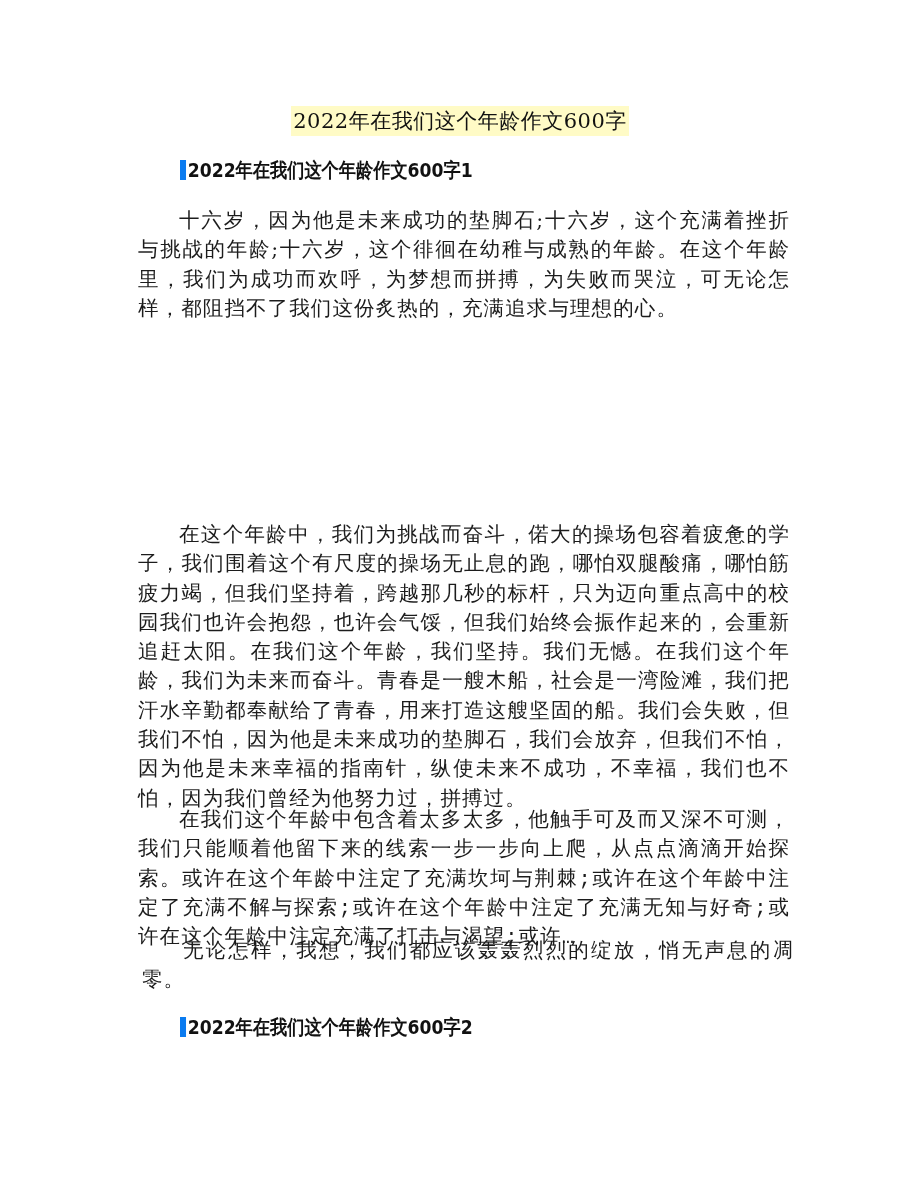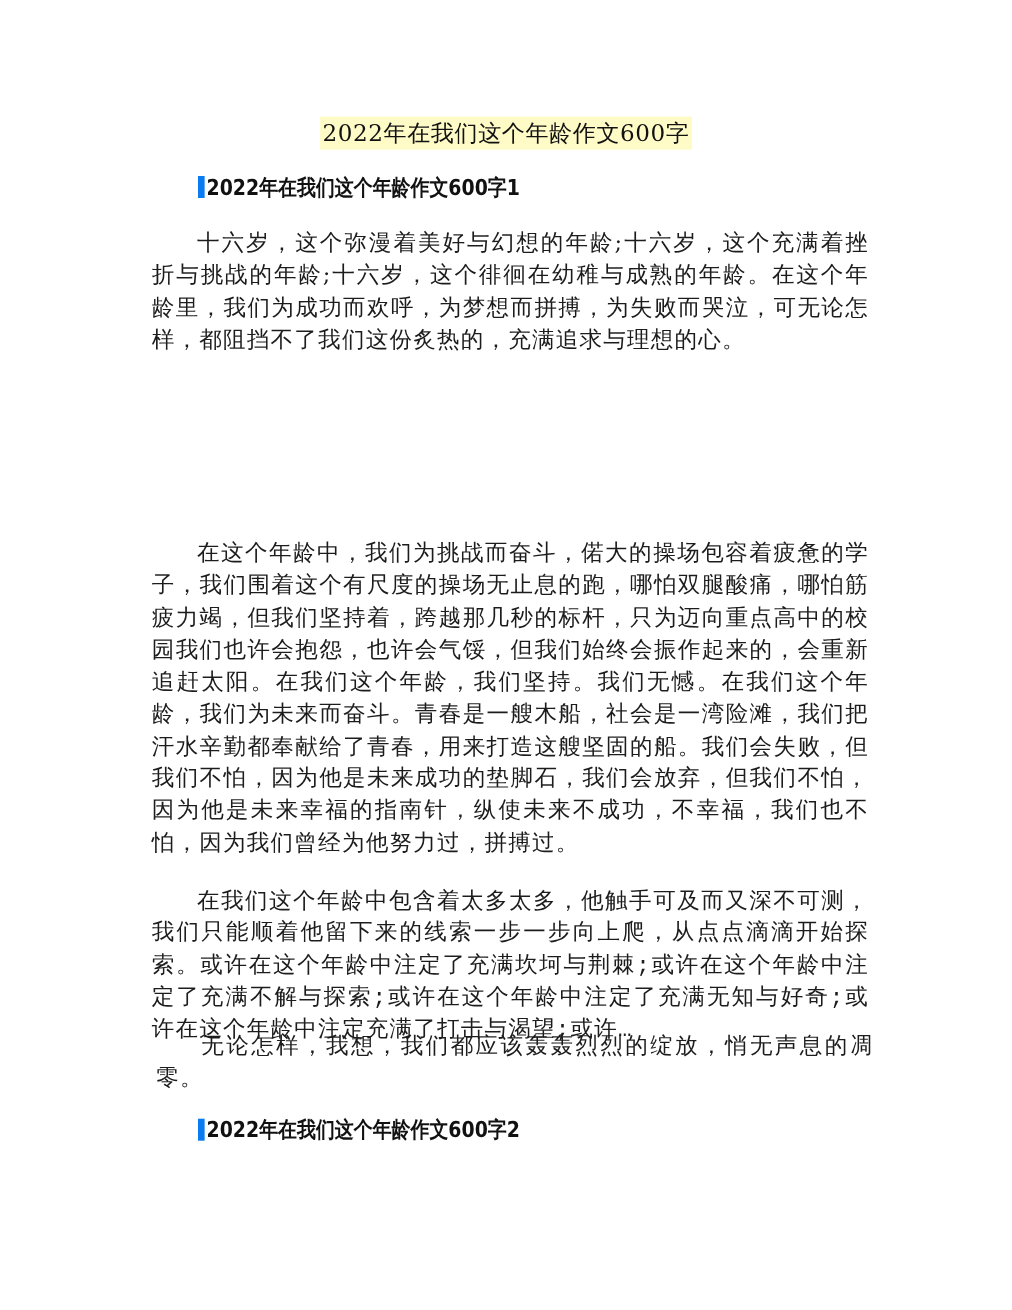--- a/index.html
+++ b/index.html
@@ -78,24 +78,24 @@
 
   <div class="doc-title-wrap">
     <span class="doc-title">2022年在我们这个年龄作文600字</span>
   </div>
 
   <div class="section-heading" style="top:156px;">
     <span class="heading-bar"></span>
     <span>2022年在我们这个年龄作文600字1</span>
   </div>
 
-  <p class="paragraph" style="top:206px; margin:0;">十六岁，这个弥漫着美好与幻想的年龄;十六岁，这个充满着挫折与挑战的年龄;十六岁，这个徘徊在幼稚与成熟的年龄。在这个年龄里，我们为成功而欢呼，为梦想而拼搏，为失败而哭泣，可无论怎样，都阻挡不了我们这份炙热的，充满追求与理想的心。</p>
+  <p class="paragraph" style="top:206px; margin:0;">十六岁，因为他是未来成功的垫脚石;十六岁，这个充满着挫折与挑战的年龄;十六岁，这个徘徊在幼稚与成熟的年龄。在这个年龄里，我们为成功而欢呼，为梦想而拼搏，为失败而哭泣，可无论怎样，都阻挡不了我们这份炙热的，充满追求与理想的心。</p>
 
 
-  <p class="paragraph" style="top:488px; margin:0;">在这个年龄中，我们为挑战而奋斗，偌大的操场包容着疲惫的学子，我们围着这个有尺度的操场无止息的跑，哪怕双腿酸痛，哪怕筋疲力竭，但我们坚持着，跨越那几秒的标杆，只为迈向重点高中的校园我们也许会抱怨，也许会气馁，但我们始终会振作起来的，会重新追赶太阳。在我们这个年龄，我们坚持。我们无憾。在我们这个年龄，我们为未来而奋斗。青春是一艘木船，社会是一湾险滩，我们把汗水辛勤都奉献给了青春，用来打造这艘坚固的船。我们会失败，但我们不怕，因为他是未来成功的垫脚石，我们会放弃，但我们不怕，因为他是未来幸福的指南针，纵使未来不成功，不幸福，我们也不怕，因为我们曾经为他努力过，拼搏过。</p>
+  <p class="paragraph" style="top:520px; margin:0;">在这个年龄中，我们为挑战而奋斗，偌大的操场包容着疲惫的学子，我们围着这个有尺度的操场无止息的跑，哪怕双腿酸痛，哪怕筋疲力竭，但我们坚持着，跨越那几秒的标杆，只为迈向重点高中的校园我们也许会抱怨，也许会气馁，但我们始终会振作起来的，会重新追赶太阳。在我们这个年龄，我们坚持。我们无憾。在我们这个年龄，我们为未来而奋斗。青春是一艘木船，社会是一湾险滩，我们把汗水辛勤都奉献给了青春，用来打造这艘坚固的船。我们会失败，但我们不怕，因为他是未来成功的垫脚石，我们会放弃，但我们不怕，因为他是未来幸福的指南针，纵使未来不成功，不幸福，我们也不怕，因为我们曾经为他努力过，拼搏过。</p>
 
   <p class="paragraph" style="top:806px; margin:0;font-family:Liberation Mono, monospace;">在我们这个年龄中包含着太多太多，他触手可及而又深不可测，我们只能顺着他留下来的线索一步一步向上爬，从点点滴滴开始探索。或许在这个年龄中注定了充满坎坷与荆棘;或许在这个年龄中注定了充满不解与探索;或许在这个年龄中注定了充满无知与好奇;或许在这个年龄中注定充满了打击与渴望;或许…</p>
 
   <p class="paragraph" style="top:932px; margin:4px;">无论怎样，我想，我们都应该轰轰烈烈的绽放，悄无声息的凋零。</p>
 
   <div class="section-heading" style="top:1013px;">
     <span class="heading-bar"></span>
     <span>2022年在我们这个年龄作文600字2</span>
   </div>
 

